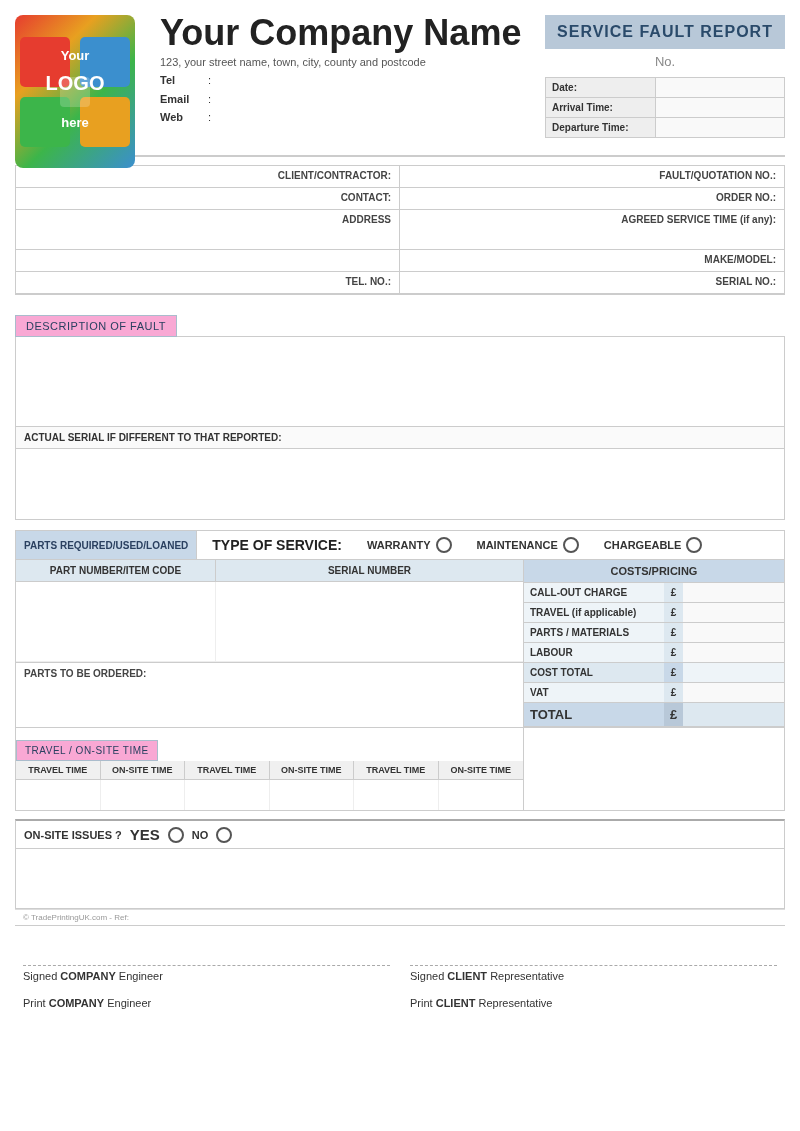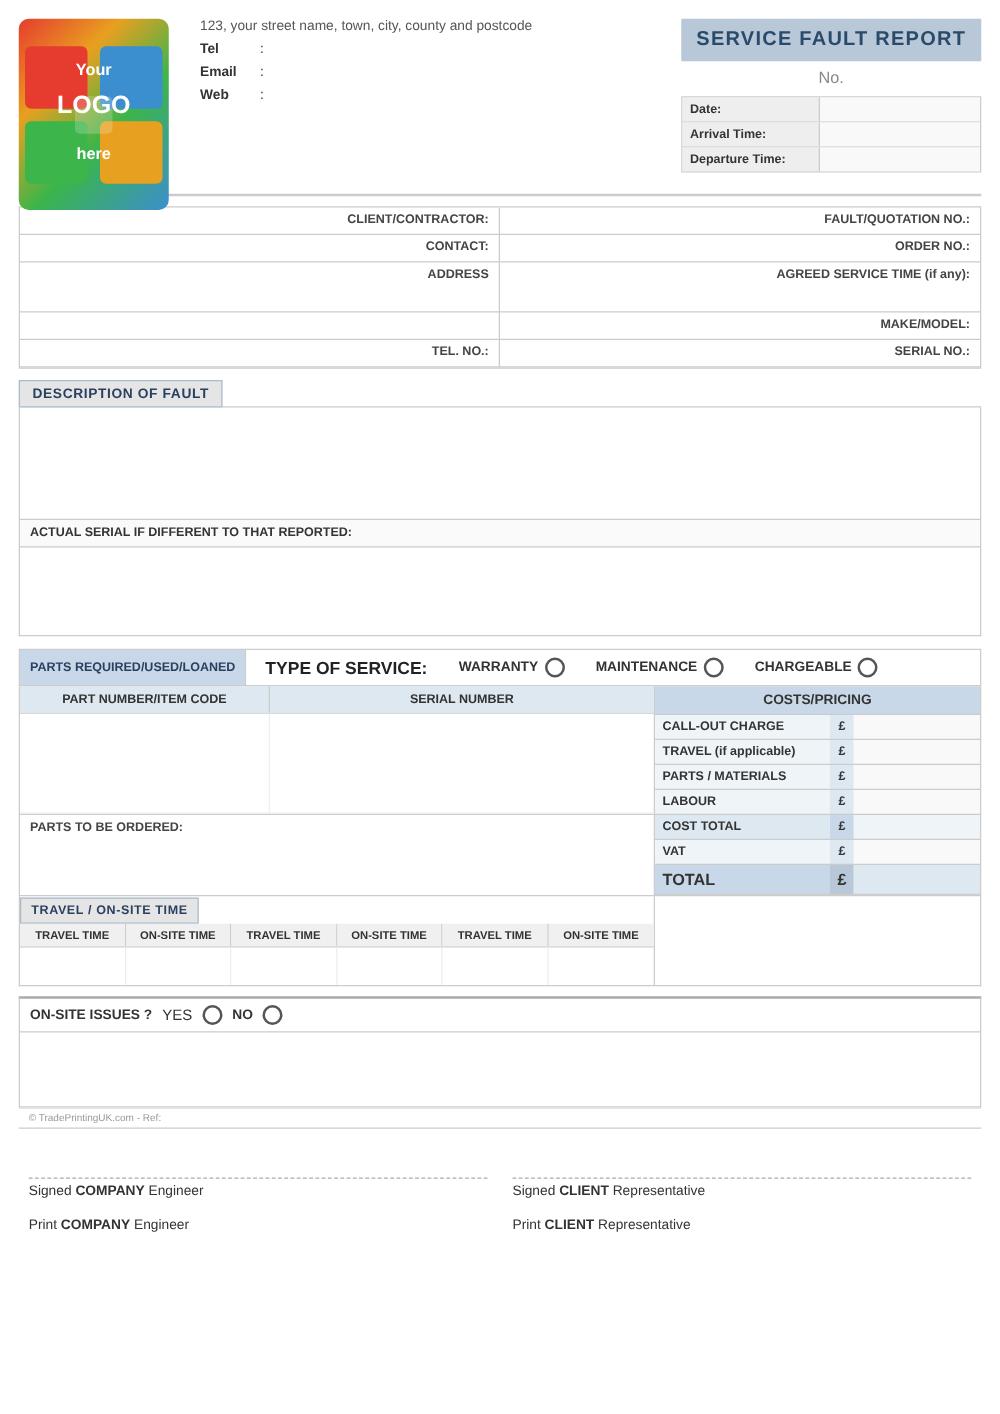--- a/index.html
+++ b/index.html
@@ -141,29 +141,29 @@
     .client-cell .field-label {
       font-weight: bold;
       font-size: 10px;
       color: #444;
       display: block;
       margin-bottom: 2px;
     }
 
     
     .section-header {
-      background: #e5e5e5;
+      background: #f9a8d4;
       color: #2a4060;
-      font-weight: 700;
+      font-weight: 400;
       font-size: 11px;
       padding: 4px 10px;
       border: 1px solid #aabccc;
       display: inline-block;
       letter-spacing: 0.5px;
-      margin-top: 1px;
+      margin-top: 12px;
     }
     .fault-desc-area {
       min-height: 90px;
       padding: 8px;
       border-bottom: 1px solid #ccc;
     }
     .actual-fault-label {
       font-size: 10px;
       font-weight: bold;
       padding: 5px 8px;
@@ -421,20 +421,21 @@
           <rect x="45" y="45" width="30" height="30" rx="4" fill="rgba(255,255,255,0.2)"></rect>
 
           <text x="60" y="28" text-anchor="middle" fill="white" font-size="13" font-weight="900" font-family="Arial">Your</text>
           <text x="60" y="58" text-anchor="middle" fill="white" font-size="20" font-weight="900" font-family="Arial">LOGO</text>
           <text x="60" y="95" text-anchor="middle" fill="white" font-size="13" font-weight="900" font-family="Arial">here</text>
         </svg>
       </div>
     </div>
 
     <div class="company-info">
+      <div class="company-name">Your Company Name</div>
       <div class="company-address">123, your street name, town, city, county and postcode</div>
       <div class="company-contacts">
         <div>
           <span class="label">Tel</span>
           <span>:</span>
         </div>
         <div>
           <span class="label">Email</span>
           <span>:</span>
         </div>
@@ -614,21 +615,21 @@
         <div class="travel-col-cell"></div>
       </div>
     </div>
 
     <div style="width:260px; flex-shrink:0;"></div>
   </div>
 
   <div style="margin-top:8px;">
     <div class="onsite-row">
       <span style="font-weight:900; font-size:11px;">ON-SITE ISSUES ?</span>
-      <span style="font-weight:normal; font-size:12px;">YES</span>
+      <span style="font-weight:bold; font-size:15px;">YES</span>
       <div class="radio-circle"></div>
       <span style="font-weight:bold; font-size:11px;">NO</span>
       <div class="radio-circle"></div>
     </div>
     <div class="onsite-notes" style="min-height:60px; padding:8px;"></div>
   </div>
 
   <div class="copyright-line">© TradePrintingUK.com - Ref:</div>
   <hr style="border:none; border-top:1px solid #ccc;">
 

